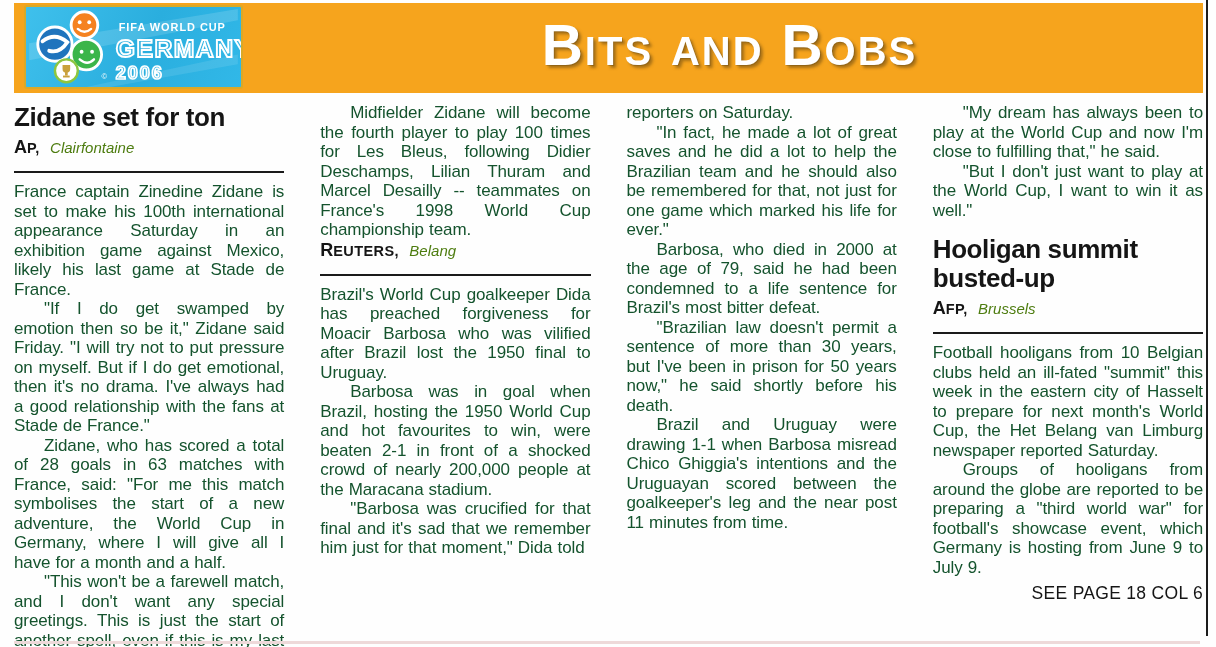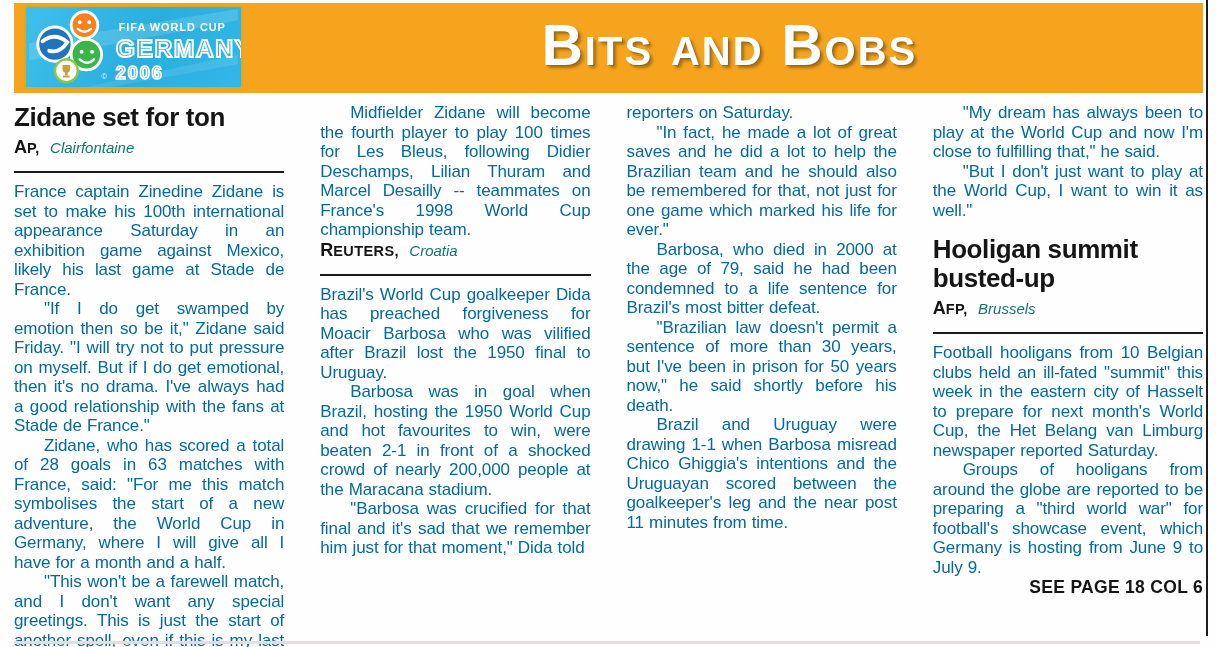--- a/index.html
+++ b/index.html
@@ -31,29 +31,29 @@
   }
   .col { flex:1 1 0; min-width:0; }
   .headline {
     margin:0 0 5px 0; font-size:26px; line-height:1.12; font-weight:bold;
     color:#151515; letter-spacing:-0.4px;
   }
   .headline.mt { margin-top:15px; }
   .byline { margin:0 0 13px 0; white-space:nowrap; }
   .ag-first { font-weight:bold; font-size:18px; color:#151515; }
   .ag-rest  { font-weight:bold; font-size:14.5px; letter-spacing:0.4px; color:#151515; }
-  .loc { font-style:italic; font-size:15px; margin-left:6px; color:#0f766e; }
+  .loc { font-style:italic; font-size:15px; margin-left:6px; color:#4d7c0f; }
   .rule { border:0; border-top:2px solid #1a1a1a; margin:0 0 9px 0; }
   p.body {
     margin:0; font-size:17px; line-height:19.5px; text-align:justify;
-    color:#0369a1; letter-spacing:-0.1px; word-spacing:0.5px;
+    color:#14532d; letter-spacing:-0.1px; word-spacing:0.5px;
   }
   p.indent { text-indent:30px; }
   .see-note {
-    font-weight:bold; font-size:17.5px; text-align:right;
+    margin-top:6px; font-weight:normal; font-size:17.5px; text-align:right;
     letter-spacing:0.3px; color:#151515;
   }
   
   .right-rule { position:absolute; right:8px; top:0; width:2px; height:636px; background:#1c1c1c; }
   .bottom-rule { position:absolute; left:14px; right:16px; bottom:3px; height:3px; background:#eed9d9; }
 </style>
 </head>
 <body>
 
 <div class="page">
@@ -110,21 +110,21 @@
       <p class="body">France captain Zinedine Zidane is set to make his 100th international appearance Saturday in an exhibition game against Mexico, likely his last game at Stade de France.</p>
       <p class="body indent">"If I do get swamped by emotion then so be it," Zidane said Friday. "I will try not to put pressure on myself. But if I do get emotional, then it's no drama. I've always had a good relationship with the fans at Stade de France."</p>
       <p class="body indent">Zidane, who has scored a total of 28 goals in 63 matches with France, said: "For me this match symbolises the start of a new adventure, the World Cup in Germany, where I will give all I have for a month and a half.</p>
       <p class="body indent">"This won't be a farewell match, and I don't want any special greetings. This is just the start of another spell, even if this is my last with France."</p>
     </div>
 
     <div class="col">
       <p class="body indent">Midfielder Zidane will become the fourth player to play 100 times for Les Bleus, following Didier Deschamps, Lilian Thuram and Marcel Desailly -- teammates on France's 1998 World Cup championship team.</p>
       <div class="byline">
         <span class="ag-first">R</span><span class="ag-rest">EUTERS,</span>
-        <span class="loc">Croatia</span>
+        <span class="loc">Belang</span>
       </div>
       <hr class="rule">
       <p class="body">Brazil's World Cup goalkeeper Dida has preached forgiveness for Moacir Barbosa who was vilified after Brazil lost the 1950 final to Uruguay.</p>
       <p class="body indent">Barbosa was in goal when Brazil, hosting the 1950 World Cup and hot favourites to win, were beaten 2-1 in front of a shocked crowd of nearly 200,000 people at the Maracana stadium.</p>
       <p class="body indent">"Barbosa was crucified for that final and it's sad that we remember him just for that moment," Dida told</p>
     </div>
 
     <div class="col">
       <p class="body">reporters on Saturday.</p>
       <p class="body indent">"In fact, he made a lot of great saves and he did a lot to help the Brazilian team and he should also be remembered for that, not just for one game which marked his life for ever."</p>

